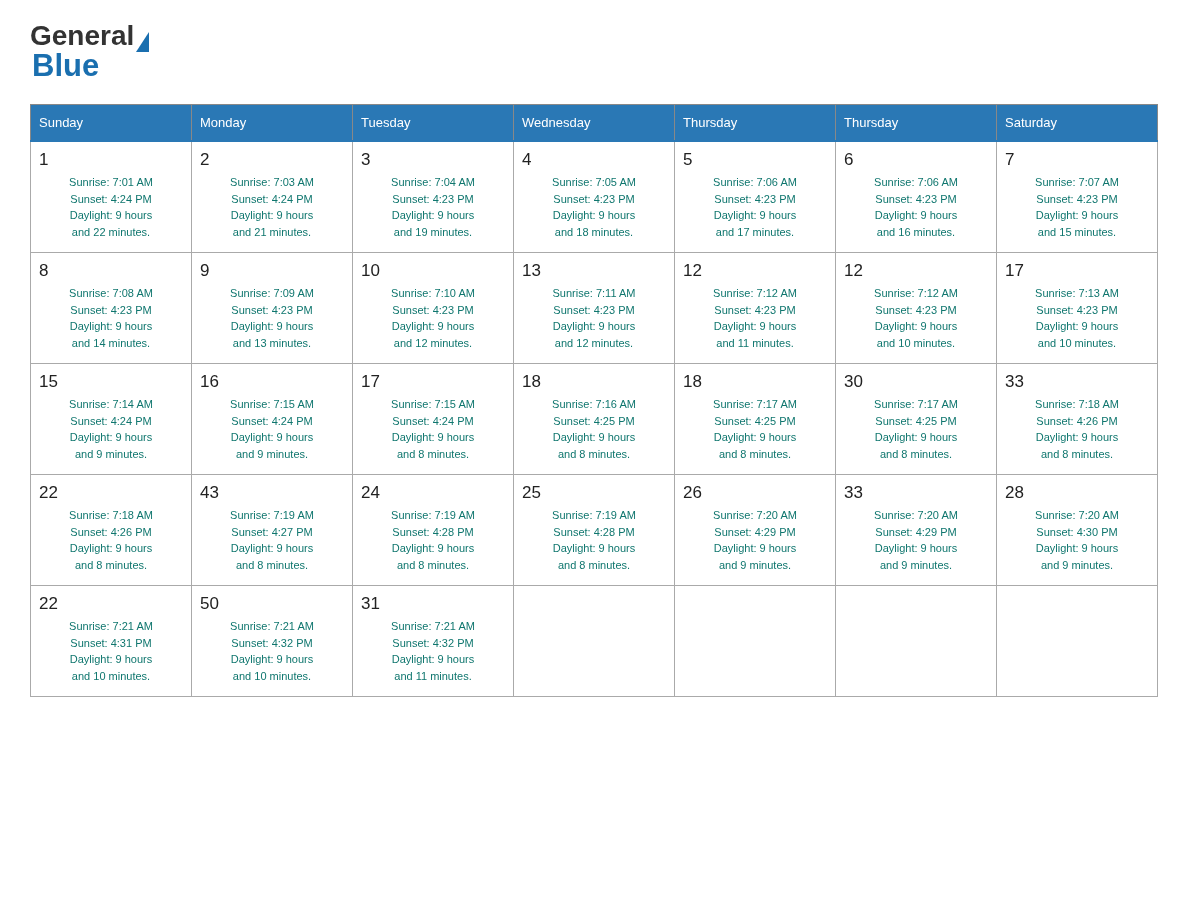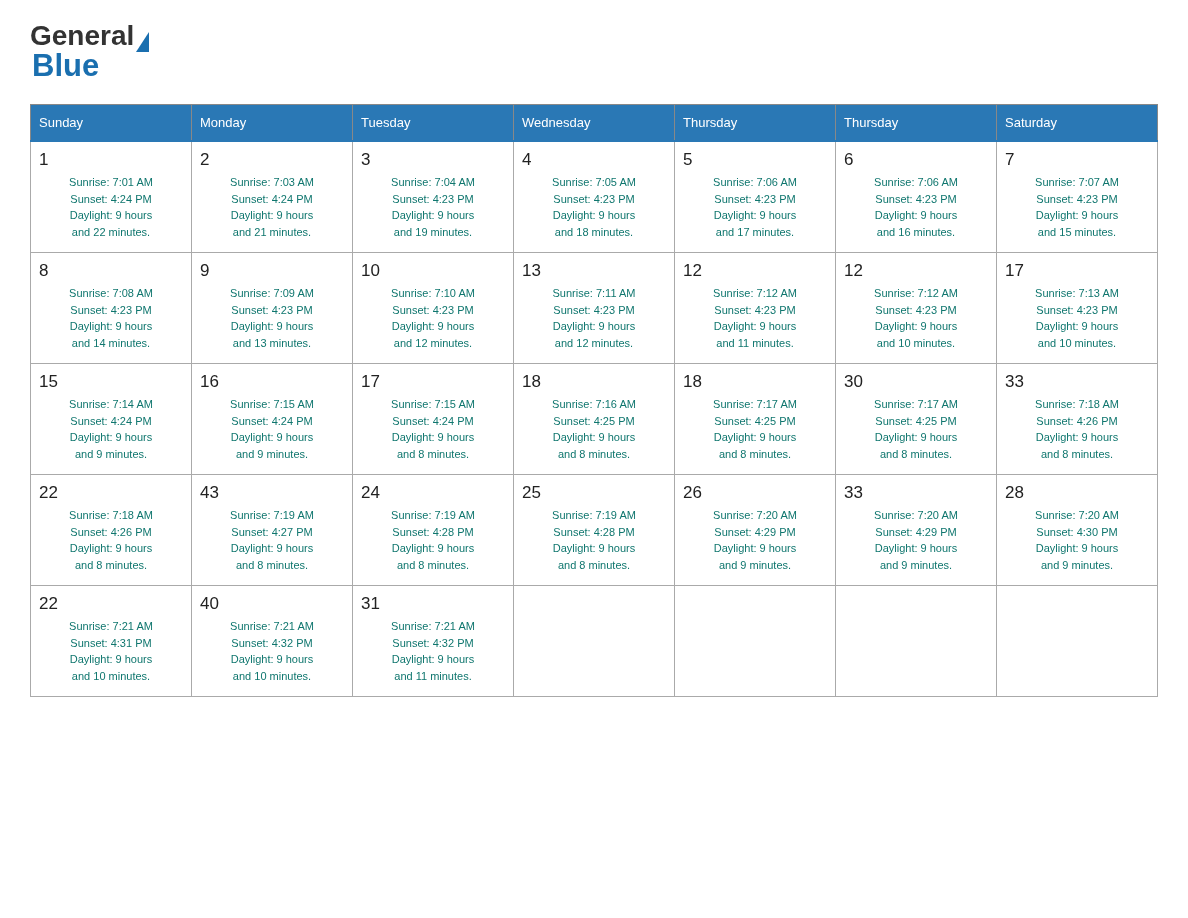--- a/index.html
+++ b/index.html
@@ -230,21 +230,21 @@
           <span class="day-num">28</span>
           <div class="day-info">Sunrise: 7:20 AM<br>Sunset: 4:30 PM<br>Daylight: 9 hours<br>and 9 minutes.</div>
         </td>
       </tr>
       <tr class="week-row">
         <td>
           <span class="day-num">22</span>
           <div class="day-info">Sunrise: 7:21 AM<br>Sunset: 4:31 PM<br>Daylight: 9 hours<br>and 10 minutes.</div>
         </td>
         <td>
-          <span class="day-num">40</span>
+          <span class="day-num">50</span>
           <div class="day-info">Sunrise: 7:21 AM<br>Sunset: 4:32 PM<br>Daylight: 9 hours<br>and 10 minutes.</div>
         </td>
         <td>
           <span class="day-num">31</span>
           <div class="day-info">Sunrise: 7:21 AM<br>Sunset: 4:32 PM<br>Daylight: 9 hours<br>and 11 minutes.</div>
         </td>
         <td class="empty"></td>
         <td class="empty"></td>
         <td class="empty"></td>
         <td class="empty"></td>

